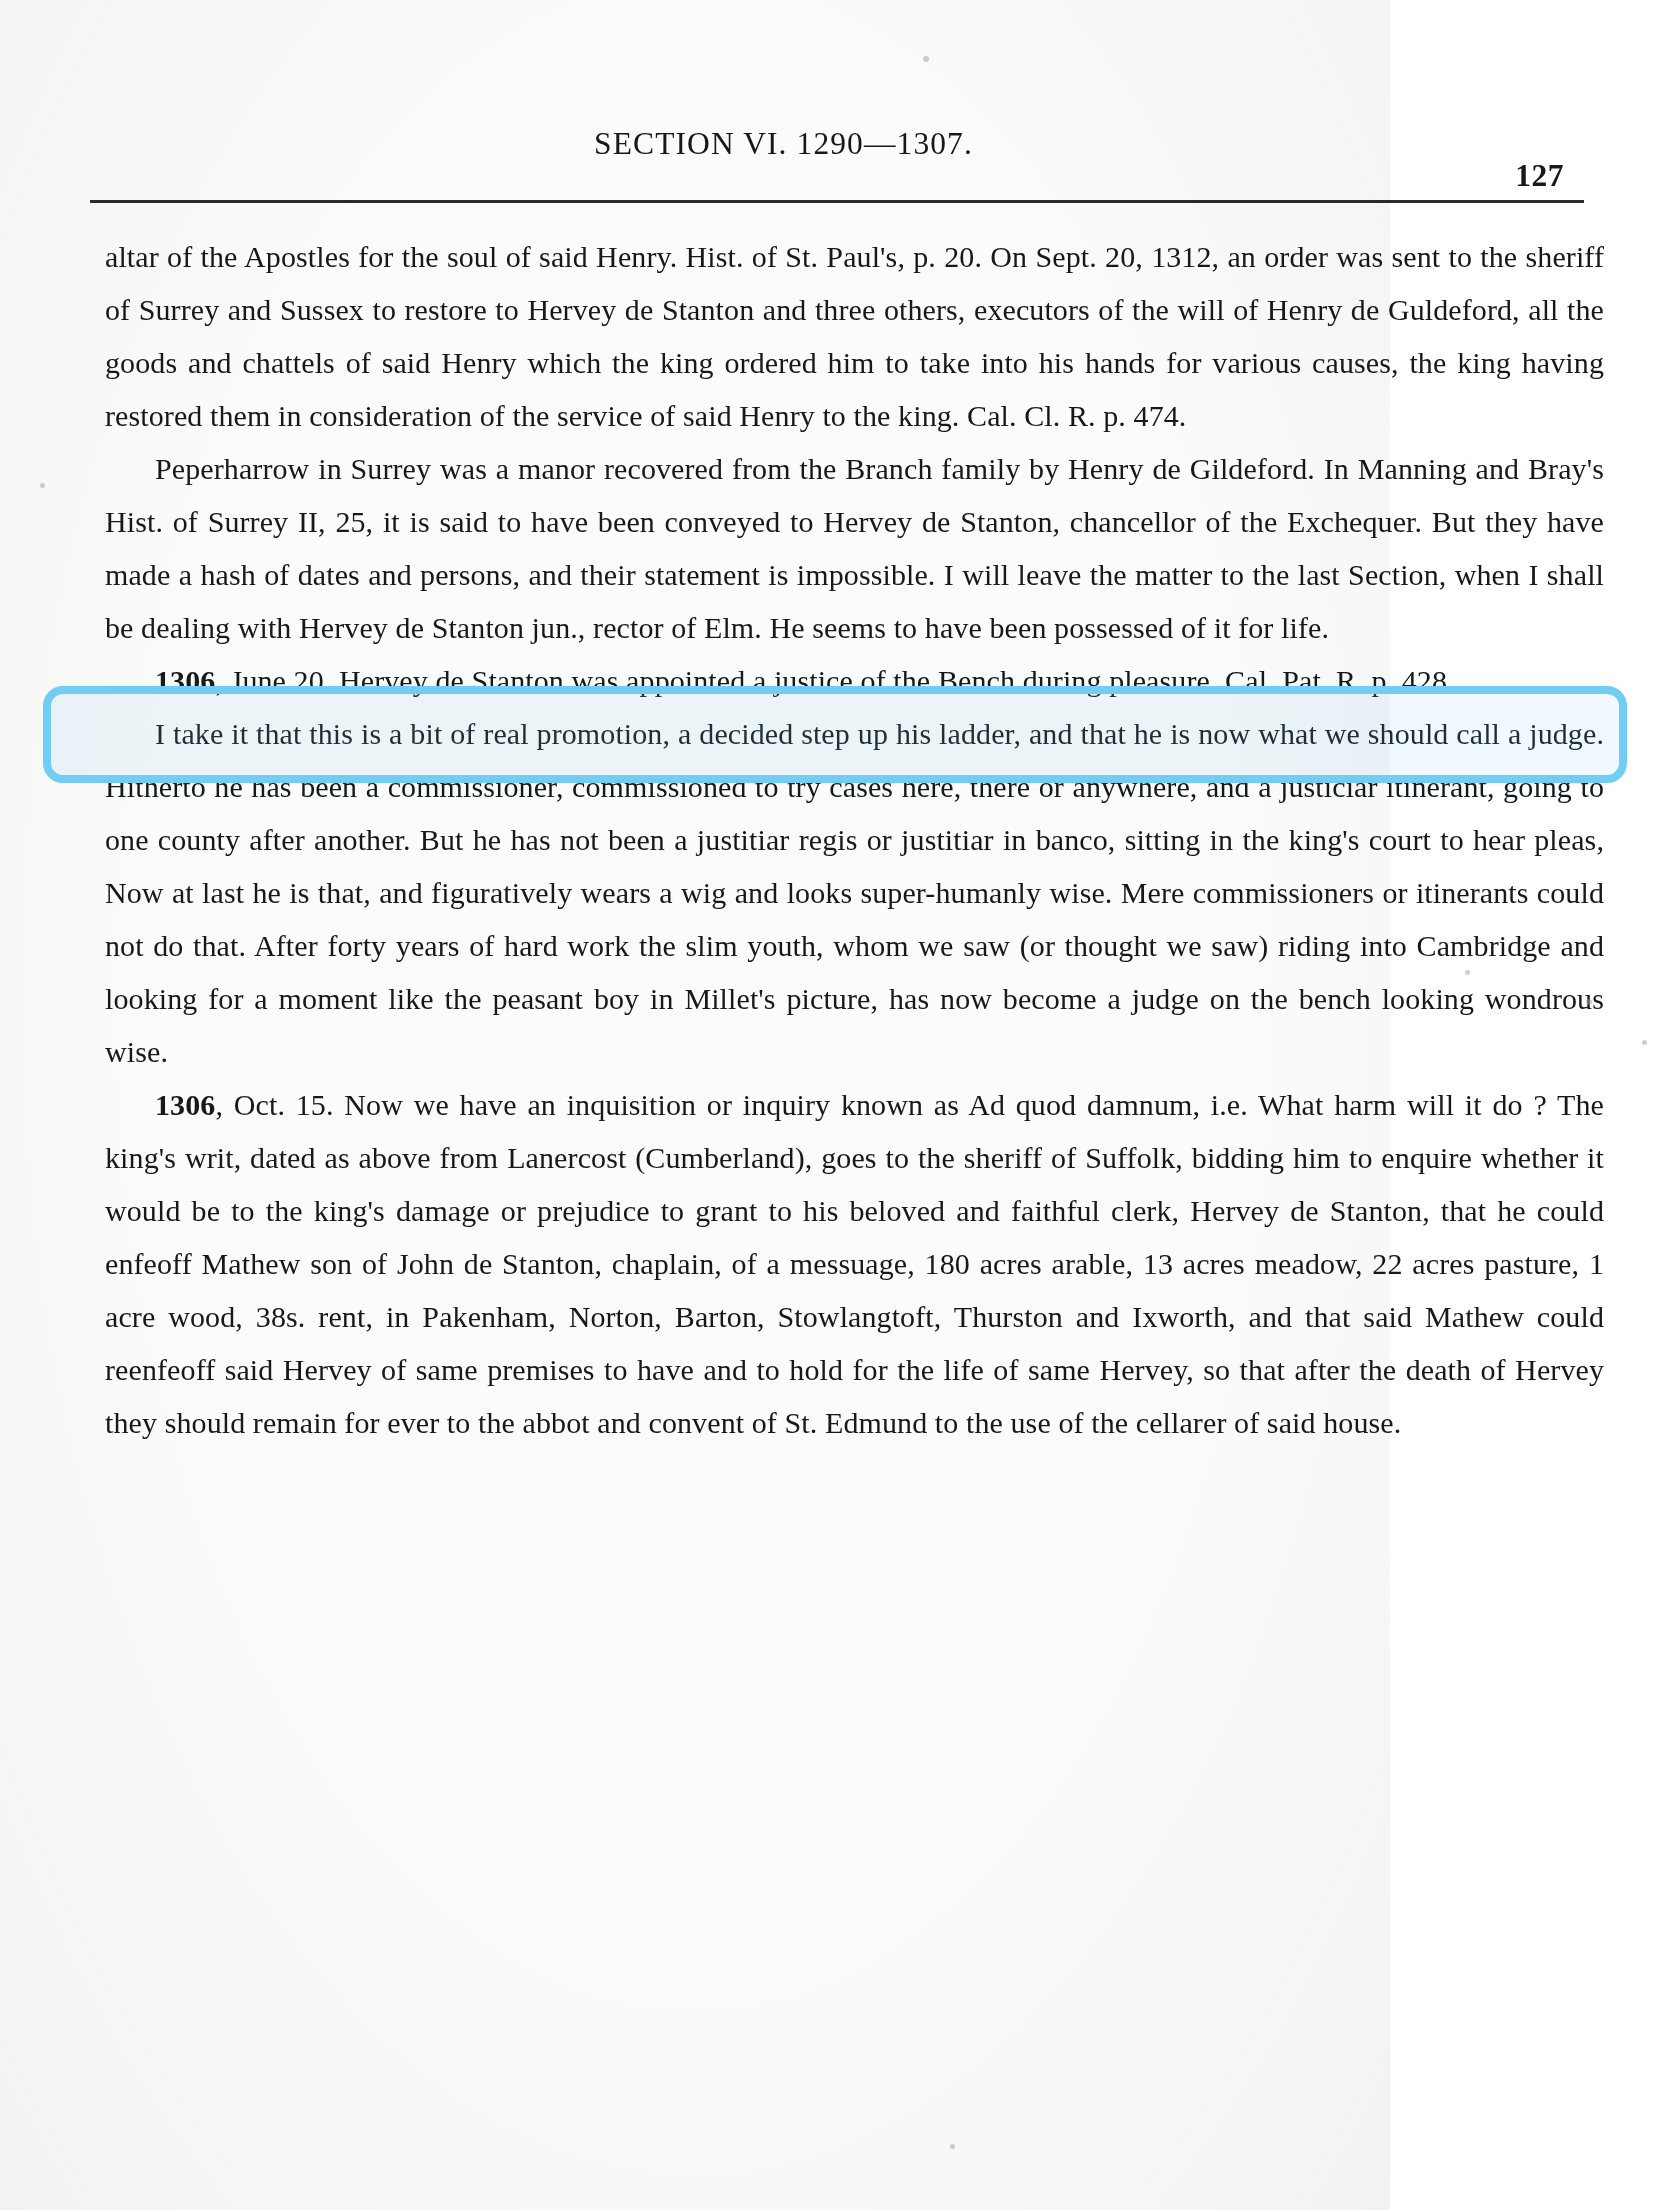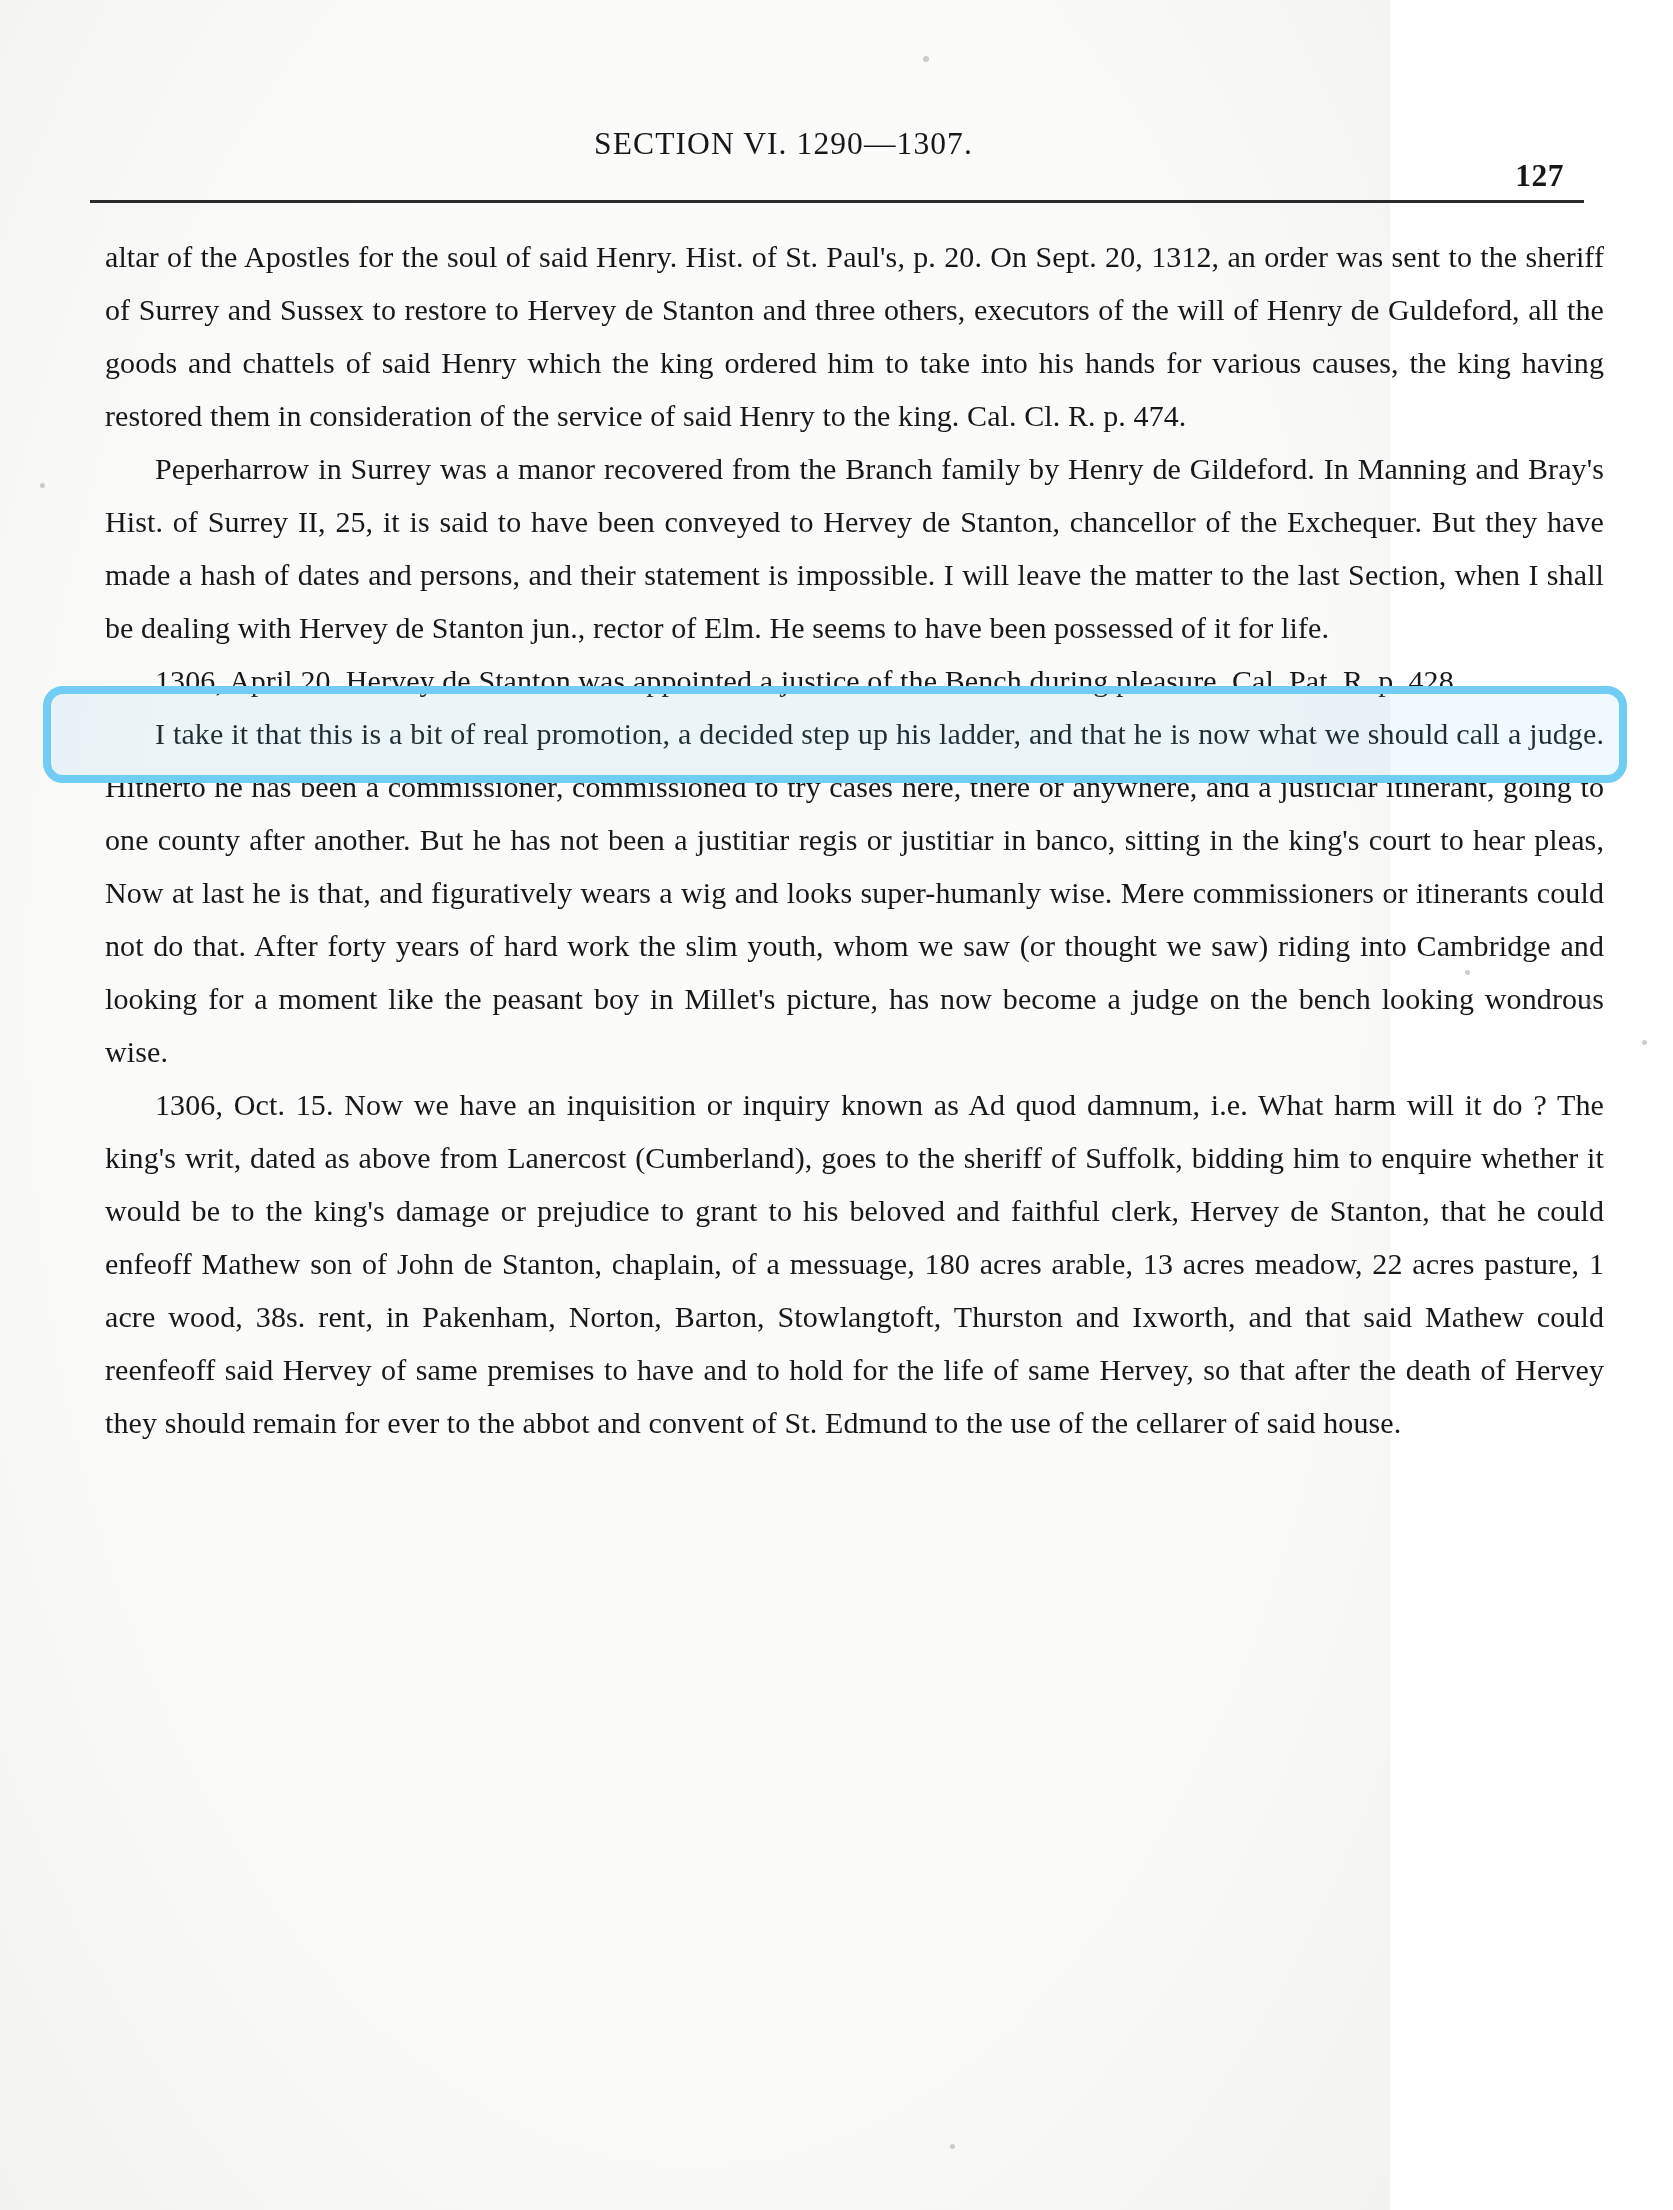--- a/index.html
+++ b/index.html
@@ -82,21 +82,21 @@
 
   p.para {
     margin: 0 0 0 0;
     text-indent: 50px;
     text-align: justify;
   }
   p.para.noindent {
     text-indent: 0;
   }
   .bold {
-    font-weight: normal;
+    font-weight: bold;
   }
 
   
   .highlight-box {
     position: absolute;
     left: 43px;
     top: 686px;
     width: 1584px;
     height: 97px;
     border: 8px solid #72cdf4;
@@ -126,21 +126,21 @@
   <div class="header-rule"></div>
 
   <div class="body-text">
     <p class="para noindent">
       <span>altar of the Apostles for the soul of said Henry.   Hist. of St. Paul's, p. 20.    On Sept. 20, 1312, an order was sent to the sheriff of Surrey and Sussex to restore to Hervey de Stanton and three others, executors of the will of Henry de Guldeford, all the goods and chattels of said Henry which  the king ordered him to take into his hands for various causes, the king having restored them in consideration of the service of said Henry to the king.   Cal. Cl. R. p. 474.</span>
     </p>
     <p class="para">
       <span>Peperharrow in Surrey was a manor recovered from the Branch family by Henry de Gildeford.    In Manning and Bray's Hist. of Surrey II, 25, it is said to have been conveyed to Hervey de Stanton, chancellor of the Exchequer.    But they have made a hash of dates and persons, and their statement is impossible.   I will leave the matter to the last Section, when I shall be dealing with Hervey de Stanton jun., rector of Elm.    He seems to have been possessed of it for life.</span>
     </p>
     <p class="para">
-      <span class="bold">1306</span><span>, April 20.   Hervey de Stanton was appointed a justice of the Bench during pleasure.   Cal. Pat. R. p. 428.</span>
+      <span class="bold">1306</span><span>, June 20.   Hervey de Stanton was appointed a justice of the Bench during pleasure.   Cal. Pat. R. p. 428.</span>
     </p>
     <p class="para">
       <span>I take it that this is a bit of real promotion, a decided step up his ladder, and that he is now what we should call a judge.    Hitherto he has been a commissioner, commissioned to try cases here, there or anywhere, and a justiciar itinerant, going to one county after another.    But he has not been a justitiar regis or justitiar in banco, sitting in the king's court to hear pleas,  Now at last he is that, and figuratively wears a wig and looks super-humanly wise.   Mere  commissioners  or  itinerants  could not do that.    After forty years of hard work the slim youth, whom we saw (or thought we saw) riding into Cambridge and looking for a moment like the peasant boy in Millet's picture, has now become a judge on the bench looking wondrous wise.</span>
     </p>
     <p class="para">
       <span class="bold">1306</span><span>, Oct. 15.   Now we have an inquisition or inquiry known as Ad quod damnum, i.e. What harm will it do ?  The king's writ, dated as above from Lanercost (Cumberland), goes to the sheriff of Suffolk, bidding him to enquire whether it would be to the king's damage or prejudice to grant to his beloved  and  faithful  clerk, Hervey de Stanton, that he could enfeoff Mathew son of John de Stanton, chaplain, of a messuage, 180 acres arable, 13 acres meadow, 22 acres pasture, 1 acre wood, 38s. rent, in Pakenham, Norton, Barton, Stowlangtoft, Thurston and Ixworth, and that said Mathew could reenfeoff said Hervey of same premises to have and to hold for the life of same Hervey, so that after the death of Hervey they should remain for ever to the abbot and convent of St. Edmund to the use of the cellarer of said house.</span>
     </p>
   </div>
 
   <div class="highlight-box"></div>

